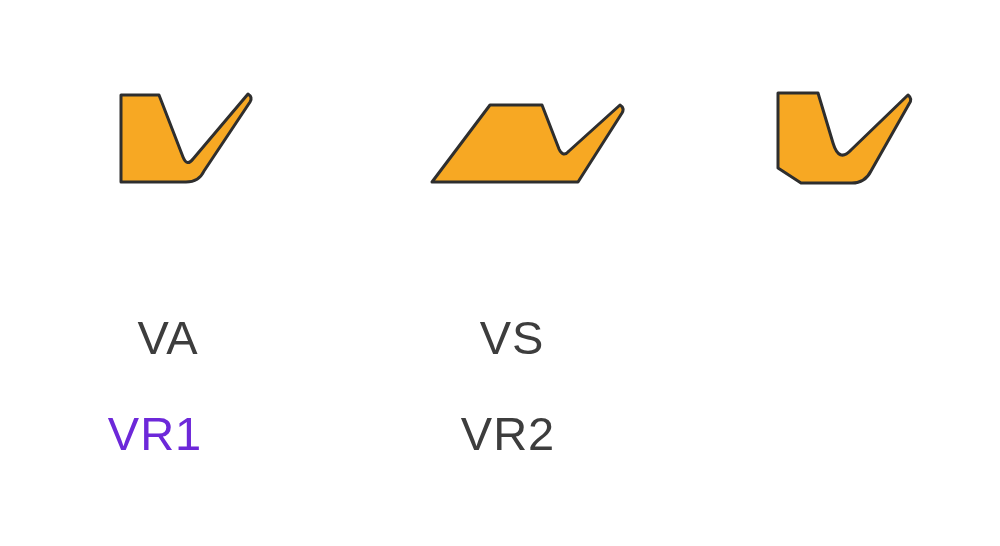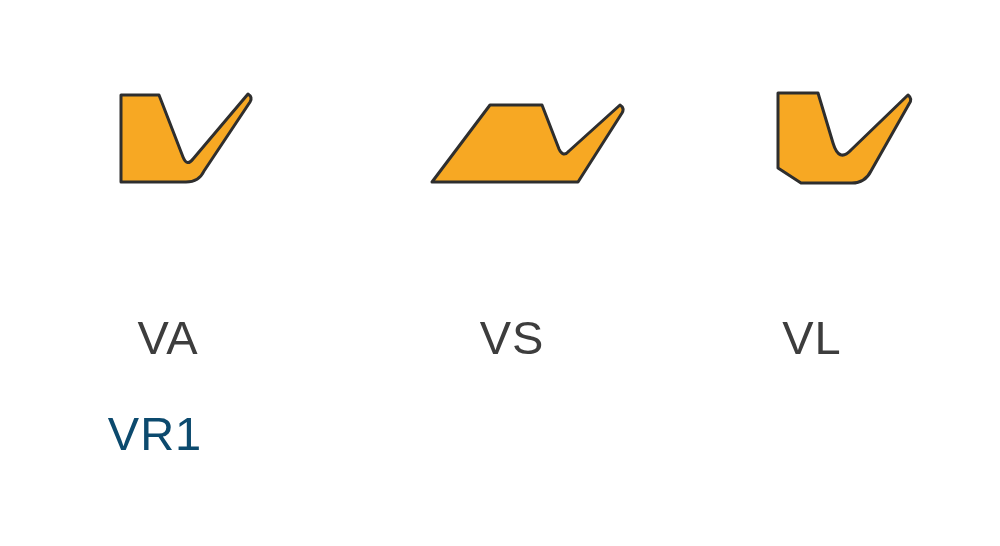--- a/index.html
+++ b/index.html
@@ -53,19 +53,19 @@
   </svg>
 
   <svg class="seal-svg" style="left:773px; top:88px;" width="146" height="100" viewBox="0 0 146 100">
     <path class="seal-path" d="M5,5 L45,5 L60,55 Q66,75 78,62 L135,7 Q140,11 136,16 L98,83 Q92,95 79,95 L28,95 L5,80 Z" fill="#F7A823"></path>
   </svg>
 
   <div class="label" style="left: 512px; top: 312px; color: rgb(61, 61, 61);">VS</div>
 
   <div class="label" style="left: 168px; top: 312px; color: rgb(61, 61, 61);">VA</div>
 
-  <div class="label" style="left: 812px; top: 312px; color: rgb(61, 61, 61);">VL</div>
 
-  <div class="label" style="left: 155px; top: 408px; color: #0c4a6e;">VR1</div>
+  <div class="label" style="left: 155px; top: 408px; color: #6d28d9;">VR1</div>
 
+  <div class="label" style="left: 508px; top: 408px; color: rgb(61, 61, 61);">VR2</div>
 
 
 </div>
 
 </body></html>

